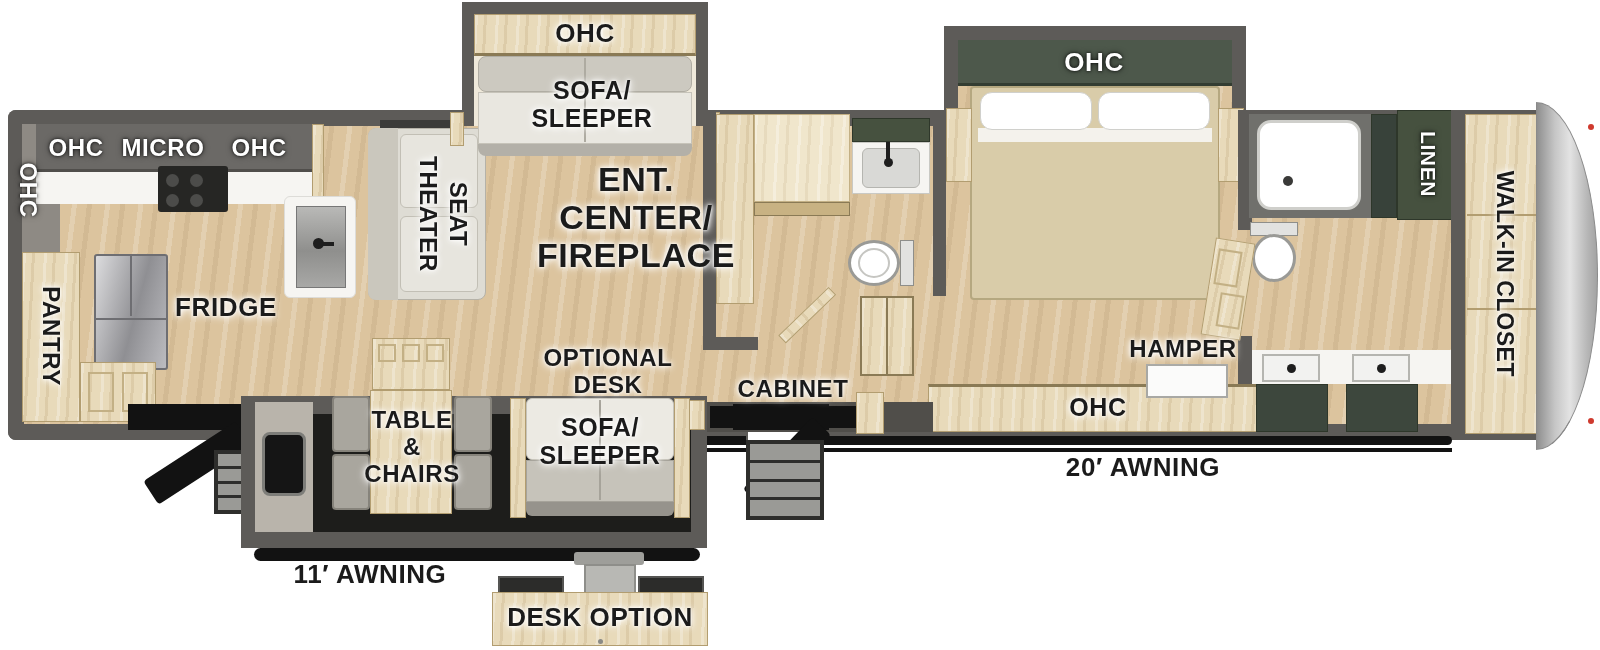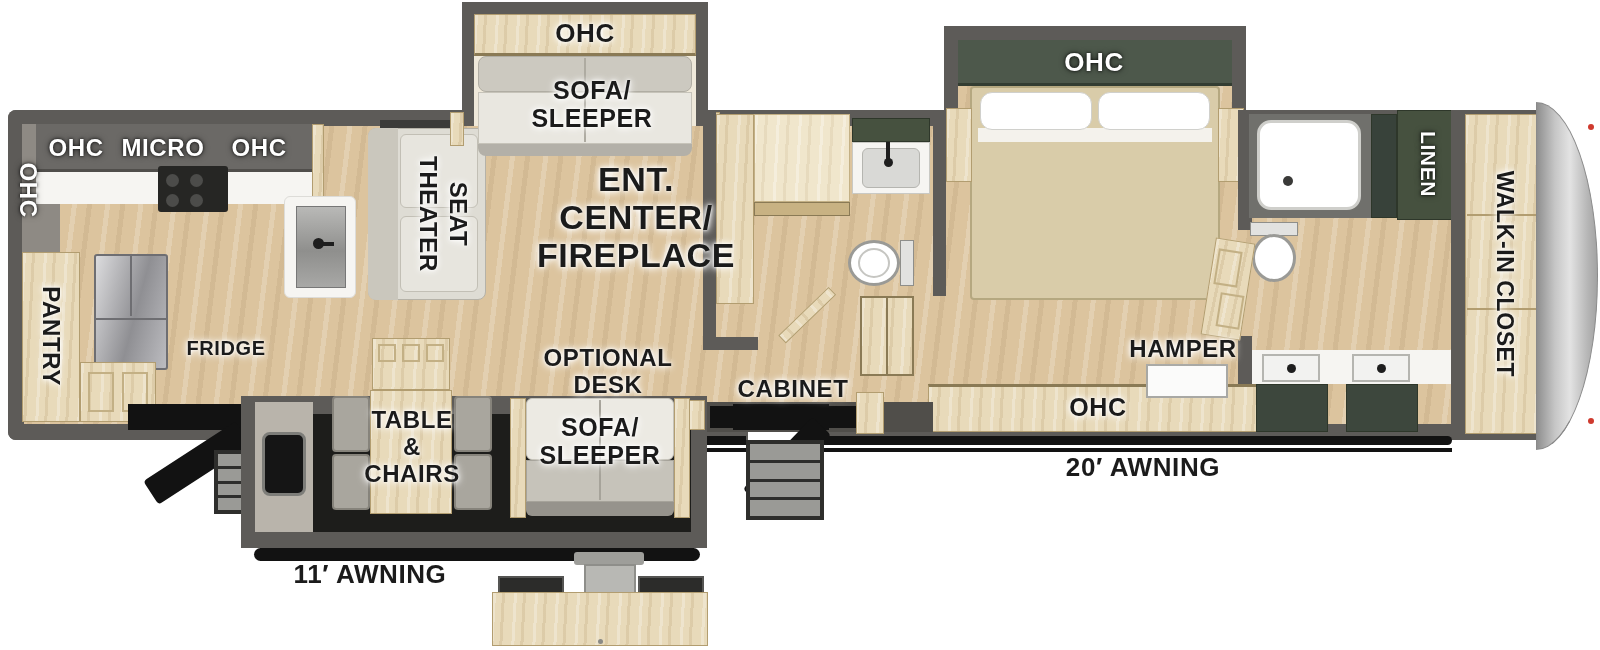--- a/index.html
+++ b/index.html
@@ -200,21 +200,21 @@
   <div class="abs" style="left:498px;top:576px;width:66px;height:18px;background:#2c2c2a;border:2px solid #555553;"></div>
   <div class="abs" style="left:638px;top:576px;width:66px;height:18px;background:#2c2c2a;border:2px solid #555553;"></div>
   <div class="abs wood" style="left:492px;top:592px;width:216px;height:54px;"></div>
   <div class="abs" style="left:598px;top:639px;width:5px;height:5px;border-radius:50%;background:#8a8a86;"></div>
 
   <div class="lbl wtxt" style="left:76px;top:148px;font-size:24px;">OHC</div>
   <div class="lbl wtxt" style="left:163px;top:148px;font-size:24px;">MICRO</div>
   <div class="lbl wtxt" style="left:259px;top:148px;font-size:24px;">OHC</div>
   <div class="lbl wtxt vert" style="left:28px;top:190px;font-size:24px;">OHC</div>
   <div class="lbl vert" style="left:51px;top:336px;font-size:24px;">PANTRY</div>
-  <div class="lbl" style="left:226px;top:308px;font-size:20px;margin-top:40px;">FRIDGE</div>
+  <div class="lbl" style="left:226px;top:308px;font-size:26px;">FRIDGE</div>
   <div class="lbl vert" style="left:428px;top:214px;font-size:24px;">THEATER</div>
   <div class="lbl vert" style="left:458px;top:214px;font-size:24px;">SEAT</div>
   <div class="lbl" style="left:585px;top:34px;font-size:26px;">OHC</div>
   <div class="lbl" style="left:592px;top:104px;font-size:25px;">SOFA/
 SLEEPER</div>
   <div class="lbl" style="left:636px;top:217px;font-size:34px;">ENT.
 CENTER/
 FIREPLACE</div>
   <div class="lbl wtxt" style="left:1094px;top:63px;font-size:26px;">OHC</div>
   <div class="lbl wtxt vert" style="left:1428px;top:164px;font-size:21px;">LINEN</div>
@@ -224,14 +224,15 @@
   <div class="lbl" style="left:793px;top:389px;font-size:24px;">CABINET</div>
   <div class="lbl" style="left:608px;top:372px;font-size:24px;">OPTIONAL
 DESK</div>
   <div class="lbl" style="left:600px;top:441px;font-size:25px;">SOFA/
 SLEEPER</div>
   <div class="lbl" style="left:412px;top:447px;font-size:24px;">TABLE
 &amp;
 CHAIRS</div>
   <div class="lbl" style="left:370px;top:575px;font-size:26px;text-shadow:none;">11′ AWNING</div>
   <div class="lbl" style="left:1143px;top:468px;font-size:26px;text-shadow:none;">20′ AWNING</div>
+  <div class="lbl" style="left:600px;top:618px;font-size:26px;">DESK OPTION</div>
 
 </div>
 
 </body></html>

